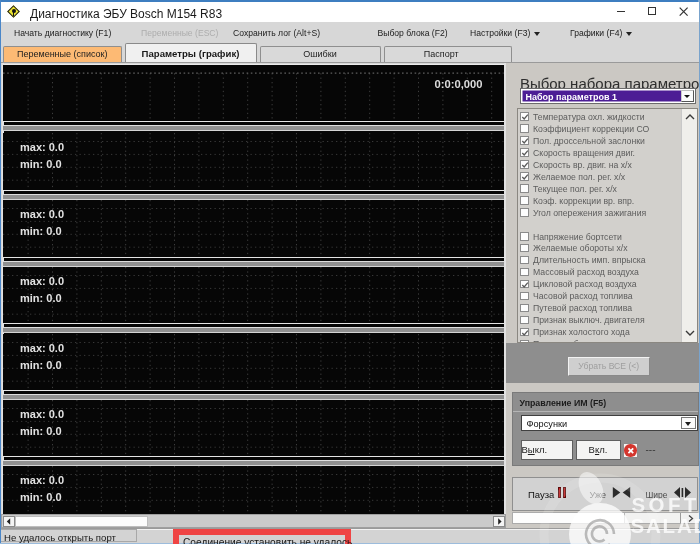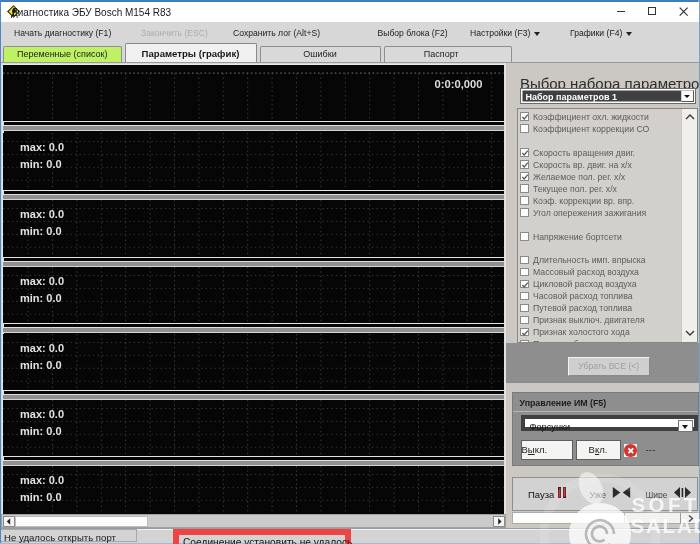--- a/index.html
+++ b/index.html
@@ -9,37 +9,37 @@
 <div class="abs" style="left:0;top:0;width:1px;height:544px;background:#4a86c8"></div>
 <div class="abs" style="left:698px;top:0;width:2px;height:544px;background:#79a3cc"></div>
 <div class="abs" style="left:0;top:542.5px;width:700px;height:1.5px;background:#9cbcdc"></div>
 
 <div class="abs" style="left:1px;top:2px;width:698px;height:19.5px;background:#ffffff"></div>
 <div class="abs" style="left:7px;top:5px;width:13px;height:13px">
   <div class="abs" style="left:2px;top:2px;width:9px;height:9px;background:#ede430;border:1px solid #1a1a1a;transform:rotate(45deg)"></div>
   <div class="abs" style="left:4.5px;top:3.5px;width:4px;height:4px;background:#111;border-radius:50%"></div>
   <div class="abs" style="left:5.7px;top:7px;width:1.6px;height:4px;background:#111"></div>
 </div>
-<div class="abs" style="left:11px;top:7px;font-size:10px;color:#1a1a1a;white-space:nowrap">Диагностика ЭБУ Bosch M154 R83</div>
+<div class="abs" style="left:30px;top:7px;font-size:12px;color:#1a1a1a;white-space:nowrap">Диагностика ЭБУ Bosch M154 R83</div>
 <div class="abs" style="left:616.5px;top:10.5px;width:8px;height:1.4px;background:#333"></div>
 <div class="abs" style="left:648px;top:7px;width:8px;height:8px;border:1.3px solid #333"></div>
 <svg class="abs" style="left:679px;top:6.5px" width="10" height="10">
     <path d="M0.7 0.7 L8.6 8.6 M8.6 0.7 L0.7 8.6" stroke="#333" stroke-width="1.2"></path>
   </svg>
 
 <div class="abs" style="left:1px;top:21.5px;width:698px;height:22.5px;background:#d7d7d7"></div>
 <div style="position:absolute;left:14px;top:28px;font-size:8.6px;color:#1c1c1c;white-space:nowrap">Начать диагностику (F1)</div>
-<div style="position:absolute;left:141px;top:28px;font-size:8.6px;color:#adadad;white-space:nowrap">Закончить (ESC)</div>
+<div style="position:absolute;left:141px;top:28px;font-size:8.6px;color:#adadad;white-space:nowrap">Переменные (ESC)</div>
 <div style="position:absolute;left:233px;top:28px;font-size:8.6px;color:#1c1c1c;white-space:nowrap">Сохранить лог (Alt+S)</div>
 <div style="position:absolute;left:377.5px;top:28px;font-size:8.6px;color:#1c1c1c;white-space:nowrap">Выбор блока (F2)</div>
 <div style="position:absolute;left:470px;top:28px;font-size:8.6px;color:#1c1c1c;white-space:nowrap">Настройки (F3)<span style="display:inline-block;width:0;height:0;border-left:3.4px solid transparent;border-right:3.4px solid transparent;border-top:4px solid #222;margin-left:4px;vertical-align:0.5px"></span></div>
 <div style="position:absolute;left:570px;top:28px;font-size:8.6px;color:#1c1c1c;white-space:nowrap">Графики (F4)<span style="display:inline-block;width:0;height:0;border-left:3.4px solid transparent;border-right:3.4px solid transparent;border-top:4px solid #222;margin-left:4px;vertical-align:0.5px"></span></div>
 
 <div class="abs" style="left:1px;top:44px;width:698px;height:18.5px;background:#d7d7d7"></div>
-<div style="position:absolute;left:3px;top:46px;width:118.5px;height:16px;background:#bef264;border:1px solid #8f8f8f;border-bottom:none;border-radius:2px 2px 0 0;box-sizing:border-box;text-align:center;font-size:9px;color:#222;line-height:15px">Переменные (список)</div>
+<div style="position:absolute;left:3px;top:46px;width:118.5px;height:16px;background:#fdba74;border:1px solid #8f8f8f;border-bottom:none;border-radius:2px 2px 0 0;box-sizing:border-box;text-align:center;font-size:9px;color:#222;line-height:15px">Переменные (список)</div>
 <div style="position:absolute;left:124.5px;top:42.5px;width:132px;height:19.5px;background:#f0f0f0;border:1px solid #8a8a8a;border-bottom:none;border-radius:2px 2px 0 0;box-sizing:border-box;text-align:center;font-size:9.6px;font-weight:bold;color:#181818;line-height:19px">Параметры (график)</div>
 <div style="position:absolute;left:259.5px;top:46px;width:121px;height:16px;background:#d9d9d9;border:1px solid #8f8f8f;border-bottom:none;border-radius:2px 2px 0 0;box-sizing:border-box;text-align:center;font-size:9px;color:#222;line-height:15px">Ошибки</div>
 <div style="position:absolute;left:383.5px;top:46px;width:128.5px;height:16px;background:#d9d9d9;border:1px solid #8f8f8f;border-bottom:none;border-radius:2px 2px 0 0;box-sizing:border-box;text-align:center;font-size:9px;color:#222;line-height:15px;padding-right:13px">Паспорт</div>
 <div class="abs" style="left:1px;top:61.5px;width:698px;height:1px;background:#9a9a9a"></div>
 
 <div class="abs" style="left:2px;top:62.5px;width:503.5px;height:452px;background:#060606"></div>
 <div class="abs" style="left:2px;top:62.5px;width:503.5px;height:1.3px;background:#d6d6d6"></div>
 <div class="abs" style="left:2px;top:63.8px;width:503.5px;height:1.2px;background:#ebebeb"></div>
 <div class="abs" style="left:2px;top:62.5px;width:1.5px;height:452px;background:#e2e2e2"></div>
 <div class="abs" style="left:503.5px;top:62.5px;width:2px;height:452px;background:#e2e2e2"></div>
@@ -283,40 +283,48 @@
   <div class="abs" style="left:491px;top:0.5px;width:12px;height:11px;background:#f4f4f4;border:1px solid #8a8a8a">
     <svg width="10" height="9" style="position:absolute;left:1px;top:0.5px">
         <path d="M3.2 1.2 L6.6 4.5 L3.2 7.8 Z" fill="#222"></path>
       </svg>
   </div>
 </div>
 
 <div class="abs" style="left:505.5px;top:62.5px;width:193.5px;height:465px;background:#cbc8c3"></div>
 <div class="abs" style="left:519.9px;top:75px;font-size:15px;font-weight:normal;color:#2e2e2e;white-space:nowrap">Выбор набора параметров (F6)</div>
 
-<div class="abs" style="left:519.5px;top:87.5px;width:176.5px;height:16.5px;background:#404040;border:1px solid #6b6b6b;box-shadow:inset 0 0 0 1.5px #fff">
+<div class="abs" style="left:519.5px;top:87.5px;width:176.5px;height:16.5px;background:#4c1d95;border:1px solid #6b6b6b;box-shadow:inset 0 0 0 1.5px #fff">
   <div class="abs" style="left:5px;top:3px;font-size:9px;font-weight:bold;color:#fff;white-space:nowrap">Набор параметров 1</div>
   <div class="abs" style="right:1.5px;top:1.5px;width:13px;height:11.5px;background:#fbfbfb;border:1px solid #555;border-top-color:#bbb;border-left-color:#ccc">
     <div class="abs" style="left:2.6px;top:3.8px;width:0;height:0;border-left:3.2px solid transparent;border-right:3.2px solid transparent;border-top:3.6px solid #111"></div>
   </div>
 </div>
 
 <div class="abs" style="left:517px;top:108px;width:181px;height:235px;background:#d2d0cc;border:1px solid #8a8781;overflow:hidden">
 <div style="position:absolute;left:2px;top:1.80px;width:176px;height:12px">
       <div style="position:absolute;left:0;top:1.5px;width:8.5px;height:8.5px;background:#fdfdfd;border:1px solid #8a8a8a;box-sizing:border-box">
         <svg width="8" height="8" style="position:absolute;left:0;top:0">
           <path d="M1.3 4 L3.2 6 L6.8 1.6" stroke="#5a5a5a" stroke-width="1.3" fill="none"></path>
         </svg>
       </div>
-      <div style="position:absolute;left:13px;top:1px;font-size:8.7px;color:#5c5c5c;white-space:nowrap">Коэффициент охл. жидкости</div>
+      <div style="position:absolute;left:13px;top:1px;font-size:8.7px;color:#5c5c5c;white-space:nowrap">Температура охл. жидкости</div>
     </div>
     <div style="position:absolute;left:2px;top:13.77px;width:176px;height:12px">
       <div style="position:absolute;left:0;top:1.5px;width:8.5px;height:8.5px;background:#fdfdfd;border:1px solid #8a8a8a;box-sizing:border-box"></div>
       <div style="position:absolute;left:13px;top:1px;font-size:8.7px;color:#5c5c5c;white-space:nowrap">Коэффициент коррекции СО</div>
     </div>
+    <div style="position:absolute;left:2px;top:25.74px;width:176px;height:12px">
+      <div style="position:absolute;left:0;top:1.5px;width:8.5px;height:8.5px;background:#fdfdfd;border:1px solid #8a8a8a;box-sizing:border-box">
+        <svg width="8" height="8" style="position:absolute;left:0;top:0">
+          <path d="M1.3 4 L3.2 6 L6.8 1.6" stroke="#5a5a5a" stroke-width="1.3" fill="none"></path>
+        </svg>
+      </div>
+      <div style="position:absolute;left:13px;top:1px;font-size:8.7px;color:#5c5c5c;white-space:nowrap">Пол. дроссельной заслонки</div>
+    </div>
     <div style="position:absolute;left:2px;top:37.71px;width:176px;height:12px">
       <div style="position:absolute;left:0;top:1.5px;width:8.5px;height:8.5px;background:#fdfdfd;border:1px solid #8a8a8a;box-sizing:border-box">
         <svg width="8" height="8" style="position:absolute;left:0;top:0">
           <path d="M1.3 4 L3.2 6 L6.8 1.6" stroke="#5a5a5a" stroke-width="1.3" fill="none"></path>
         </svg>
       </div>
       <div style="position:absolute;left:13px;top:1px;font-size:8.7px;color:#5c5c5c;white-space:nowrap">Скорость вращения двиг.</div>
     </div>
     <div style="position:absolute;left:2px;top:49.68px;width:176px;height:12px">
       <div style="position:absolute;left:0;top:1.5px;width:8.5px;height:8.5px;background:#fdfdfd;border:1px solid #8a8a8a;box-sizing:border-box">
@@ -342,20 +350,24 @@
       <div style="position:absolute;left:0;top:1.5px;width:8.5px;height:8.5px;background:#fdfdfd;border:1px solid #8a8a8a;box-sizing:border-box"></div>
       <div style="position:absolute;left:13px;top:1px;font-size:8.7px;color:#5c5c5c;white-space:nowrap">Текущее пол. рег. х/х</div>
     </div>
     <div style="position:absolute;left:2px;top:97.56px;width:176px;height:12px">
       <div style="position:absolute;left:0;top:1.5px;width:8.5px;height:8.5px;background:#fdfdfd;border:1px solid #8a8a8a;box-sizing:border-box"></div>
       <div style="position:absolute;left:13px;top:1px;font-size:8.7px;color:#5c5c5c;white-space:nowrap">Угол опережения зажигания</div>
     </div>
     <div style="position:absolute;left:2px;top:121.50px;width:176px;height:12px">
       <div style="position:absolute;left:0;top:1.5px;width:8.5px;height:8.5px;background:#fdfdfd;border:1px solid #8a8a8a;box-sizing:border-box"></div>
       <div style="position:absolute;left:13px;top:1px;font-size:8.7px;color:#5c5c5c;white-space:nowrap">Напряжение бортсети</div>
+    </div>
+    <div style="position:absolute;left:2px;top:133.47px;width:176px;height:12px">
+      <div style="position:absolute;left:0;top:1.5px;width:8.5px;height:8.5px;background:#fdfdfd;border:1px solid #8a8a8a;box-sizing:border-box"></div>
+      <div style="position:absolute;left:13px;top:1px;font-size:8.7px;color:#5c5c5c;white-space:nowrap">Желаемые обороты х/х</div>
     </div>
     <div style="position:absolute;left:2px;top:145.44px;width:176px;height:12px">
       <div style="position:absolute;left:0;top:1.5px;width:8.5px;height:8.5px;background:#fdfdfd;border:1px solid #8a8a8a;box-sizing:border-box"></div>
       <div style="position:absolute;left:13px;top:1px;font-size:8.7px;color:#5c5c5c;white-space:nowrap">Длительность имп. впрыска</div>
     </div>
     <div style="position:absolute;left:2px;top:157.41px;width:176px;height:12px">
       <div style="position:absolute;left:0;top:1.5px;width:8.5px;height:8.5px;background:#fdfdfd;border:1px solid #8a8a8a;box-sizing:border-box"></div>
       <div style="position:absolute;left:13px;top:1px;font-size:8.7px;color:#5c5c5c;white-space:nowrap">Массовый расход воздуха</div>
     </div>
     <div style="position:absolute;left:2px;top:169.38px;width:176px;height:12px">
@@ -399,21 +411,21 @@
       </svg>
   </div>
 </div>
 
 <div class="abs" style="left:505.5px;top:343px;width:193.5px;height:39.5px;background:#8e8e8e"></div>
 <div class="abs" style="left:567.5px;top:356.5px;width:82.5px;height:19px;background:#cfcfcf;border:1px solid #8a8a8a;border-top-color:#f2f2f2;border-left-color:#f2f2f2;text-align:center;line-height:17px;font-size:8.6px;color:#9e9e9e;white-space:nowrap">Убрать ВСЕ (&lt;)</div>
 
 <div class="abs" style="left:511.5px;top:392px;width:187px;height:74px;background:#8e8e8e;border:1px solid #7a7a7a">
   <div class="abs" style="left:7px;top:4.5px;font-size:8.8px;font-weight:bold;color:#1c1c1c;white-space:nowrap">Управление ИМ (F5)</div>
   <div class="abs" style="left:0;top:17.5px;width:185px;height:1px;background:#b5b5b5"></div>
-  <div class="abs" style="left:8px;top:22px;width:177px;height:16px;background:#ffffff;border:4px solid #404040">
+  <div class="abs" style="left:8px;top:22px;width:177px;height:16px;background:#ffffff;border:1px solid #404040">
     <div class="abs" style="left:5px;top:2.5px;font-size:9.2px;color:#111;white-space:nowrap">Форсунки</div>
     <div class="abs" style="right:1px;top:1px;width:14.5px;height:12px;background:#fafafa;border:1px solid #777">
       <div class="abs" style="left:3px;top:4px;width:0;height:0;border-left:3.2px solid transparent;border-right:3.2px solid transparent;border-top:4px solid #1a1a1a"></div>
     </div>
   </div>
   <div class="abs" style="left:8px;top:47px;width:52px;height:19.5px;background:#f4f4f3;border:1px solid #5f5f5f;text-align:left;line-height:18px;font-size:9.5px;color:#222">В<span style="text-decoration:underline">ы</span>кл.</div>
   <div class="abs" style="left:63px;top:47px;width:45px;height:19.5px;background:#f4f4f3;border:1px solid #5f5f5f;text-align:center;line-height:18px;font-size:9.5px;color:#222">В<span style="text-decoration:underline">к</span>л.</div>
   <div class="abs" style="left:110px;top:49.5px;width:15.5px;height:15px;background:#f4f4f3;border:1px solid #8c8c8c">
     <div class="abs" style="left:0.5px;top:0.5px;width:12.5px;height:12.5px;background:#d3362e;border-radius:50%"></div>
     <svg width="14" height="14" style="position:absolute;left:0;top:0">

